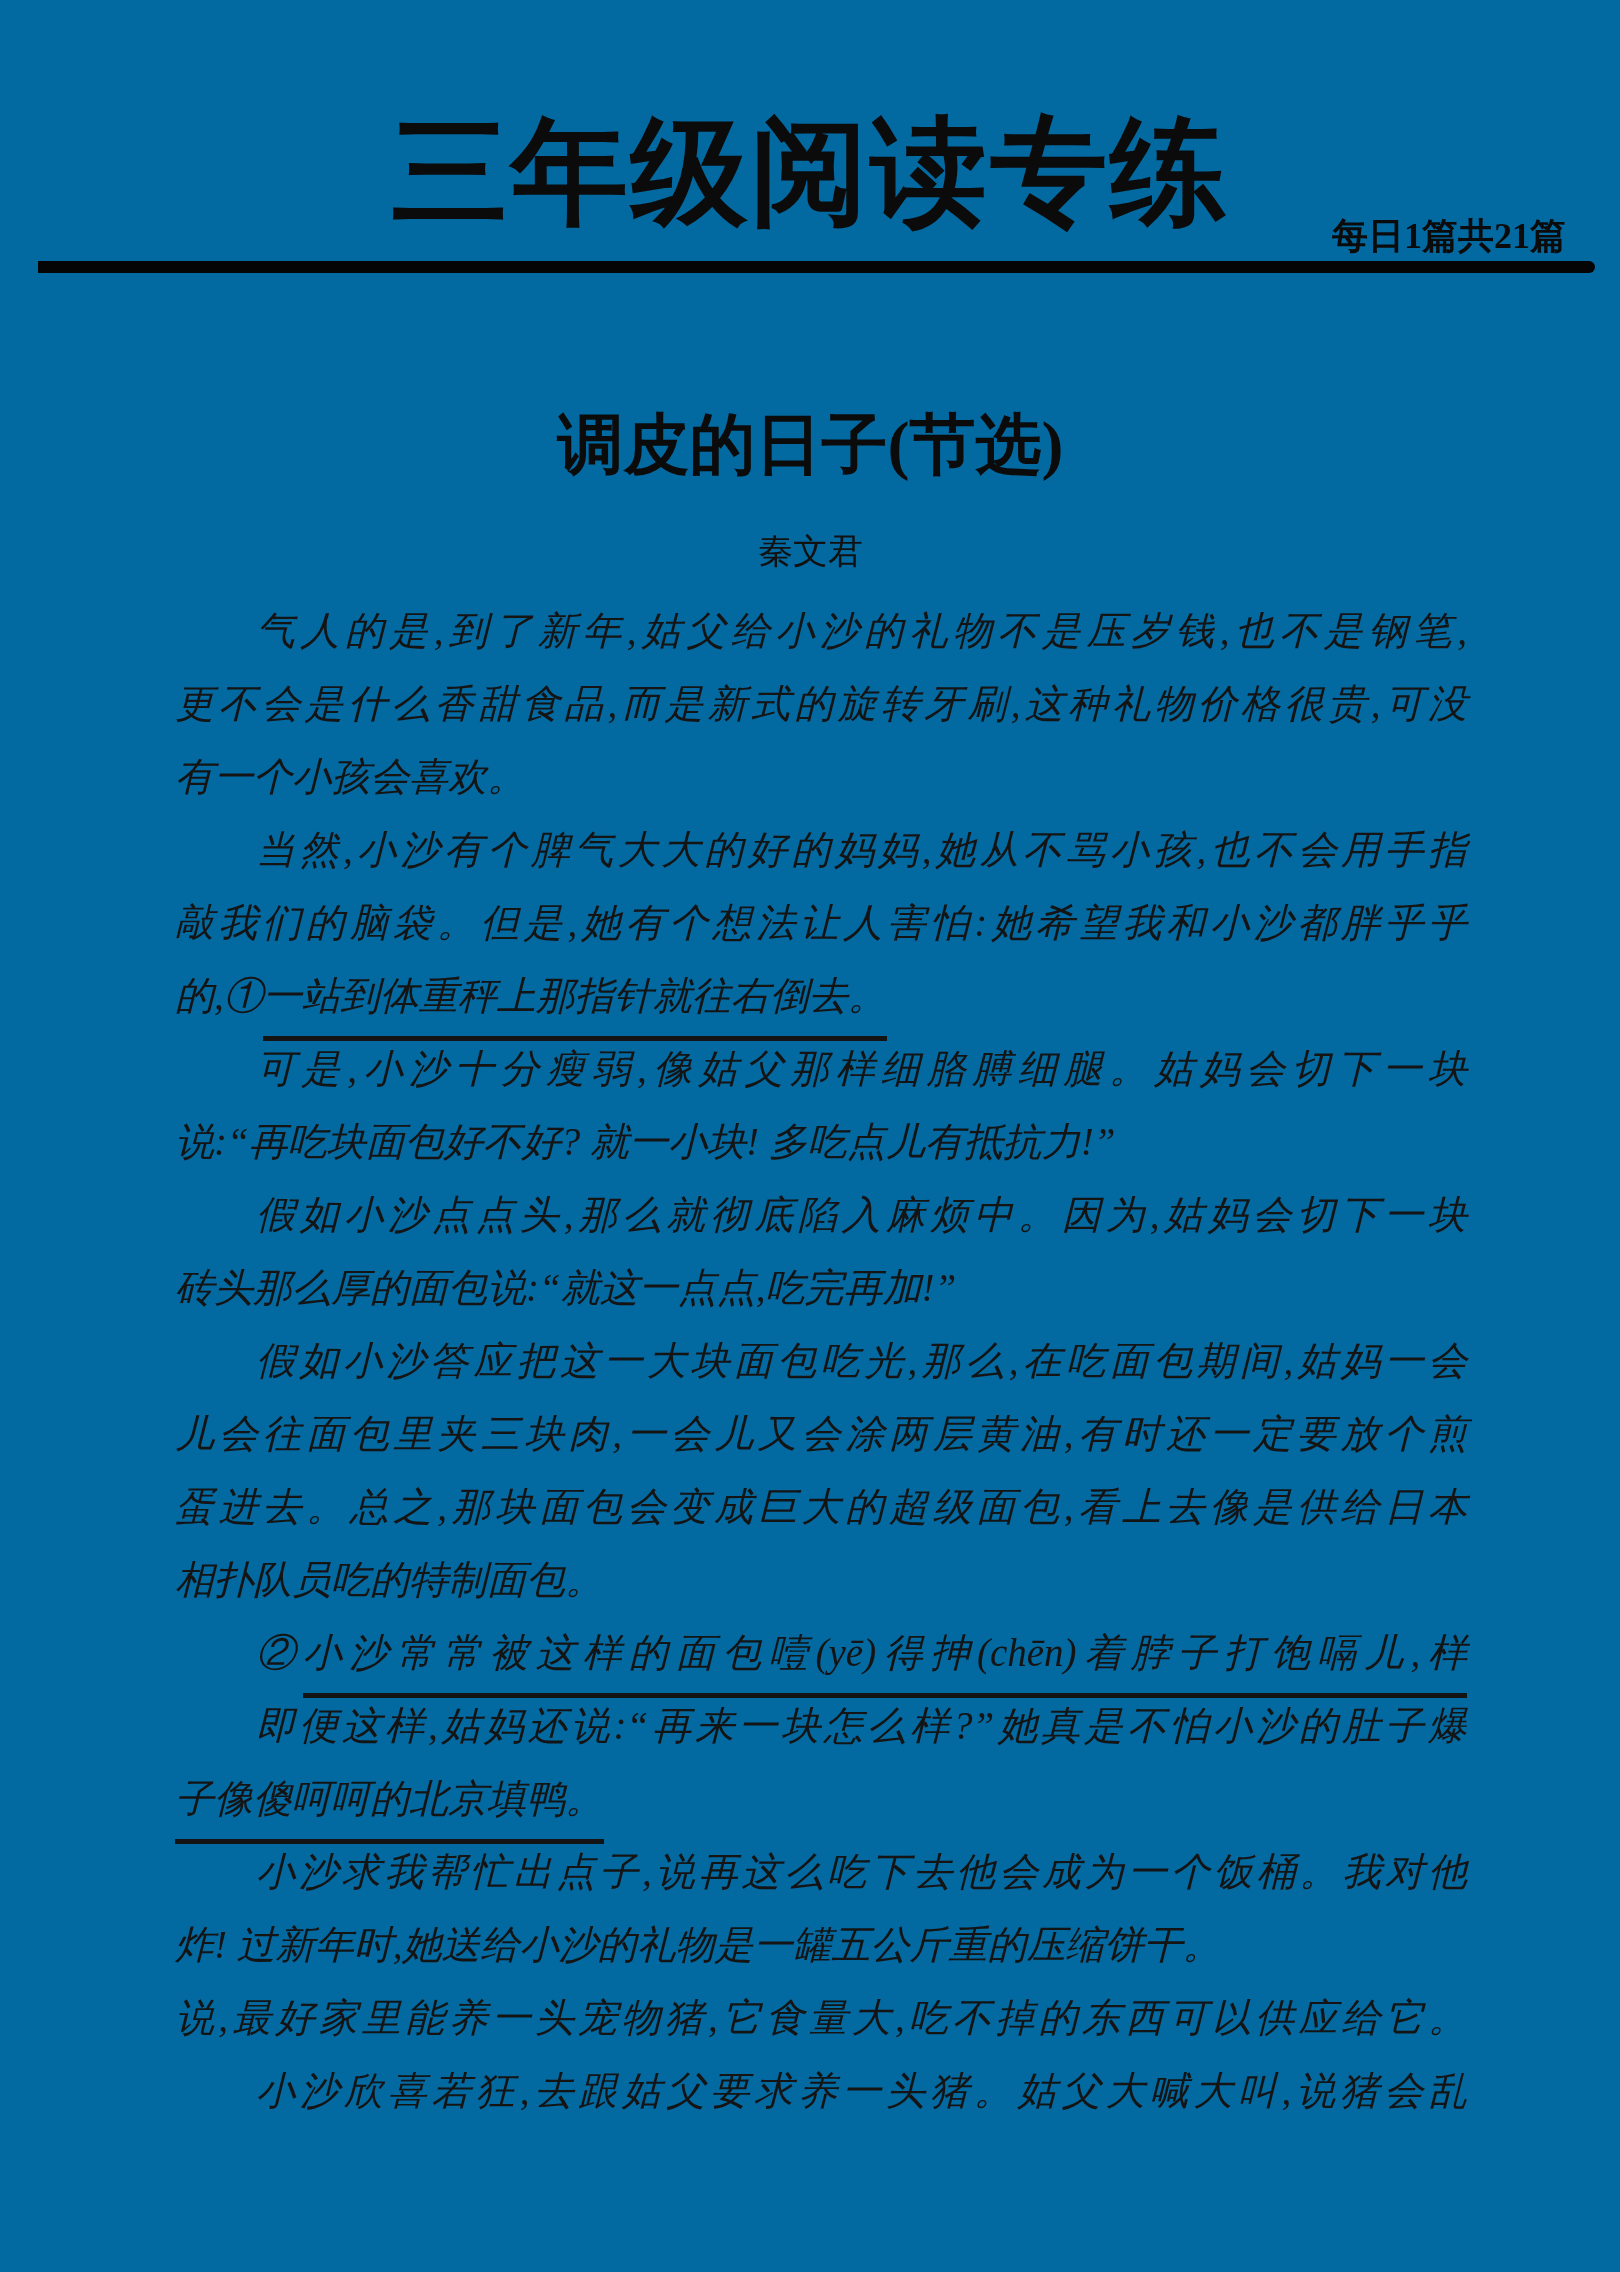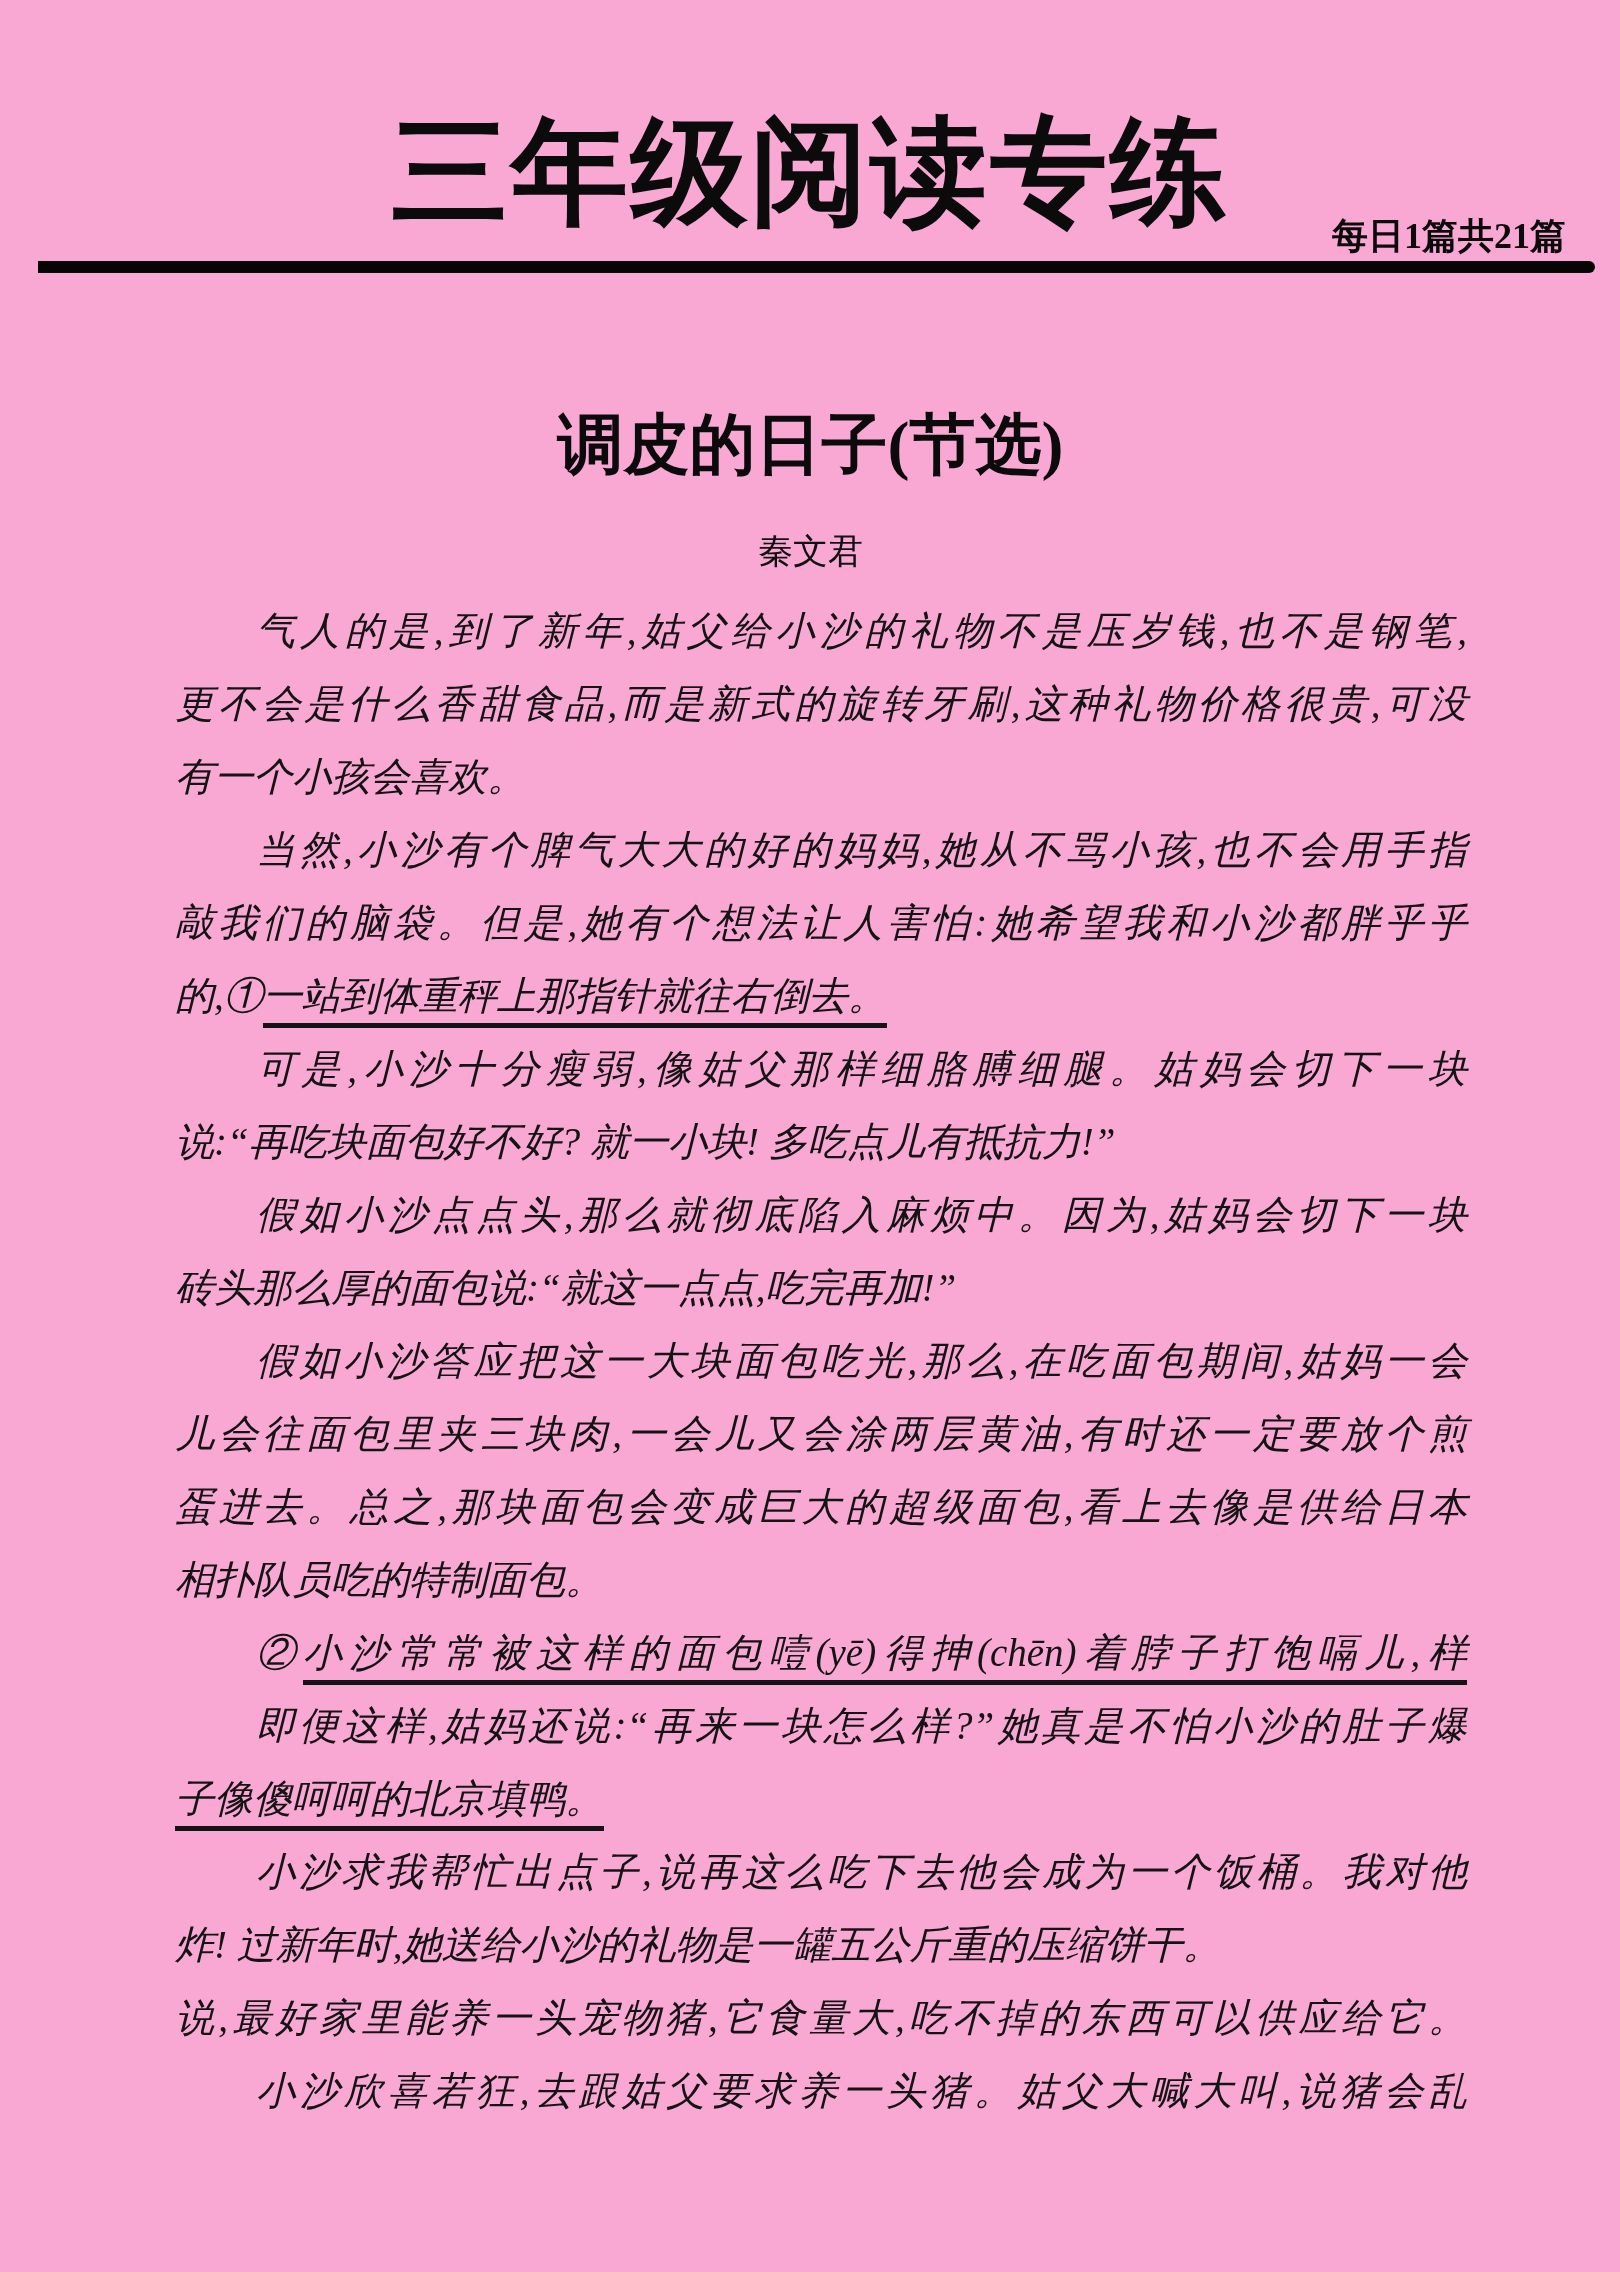--- a/index.html
+++ b/index.html
@@ -74,27 +74,27 @@
     line-height: 73px;
   }
   .line.full {
     text-align: justify;
     -moz-text-align-last: justify;
     text-align-last: justify;
   }
   .line.indent { text-indent: 81px; }
   .u {
     border-bottom: 5.2px solid #141414;
-    padding-bottom: 6px;
+    padding-bottom: 19px;
   }
 </style>
 </head>
 <body>
 
-<div class="page" style="background: #f9a8d4;">
+<div class="page" style="background: #0369a1;">
   <h1 class="main-title">三年级阅读专练</h1>
   <div class="edition">每日1篇共21篇</div>
   <div class="rule" style="background: rgb(5, 5, 5);"></div>
   <h2 class="article-title">调皮的日子(节选)</h2>
   <div class="author">秦文君</div>
   <div class="body-text" id="body-text">
       <div class="line full indent"><span>气人的是,到了新年,姑父给小沙的礼物不是压岁钱,也不是钢笔,</span></div>
       <div class="line full"><span>更不会是什么香甜食品,而是新式的旋转牙刷,这种礼物价格很贵,可没</span></div>
       <div class="line"><span>有一个小孩会喜欢。</span></div>
       <div class="line full indent"><span>当然,小沙有个脾气大大的好的妈妈,她从不骂小孩,也不会用手指</span></div>

